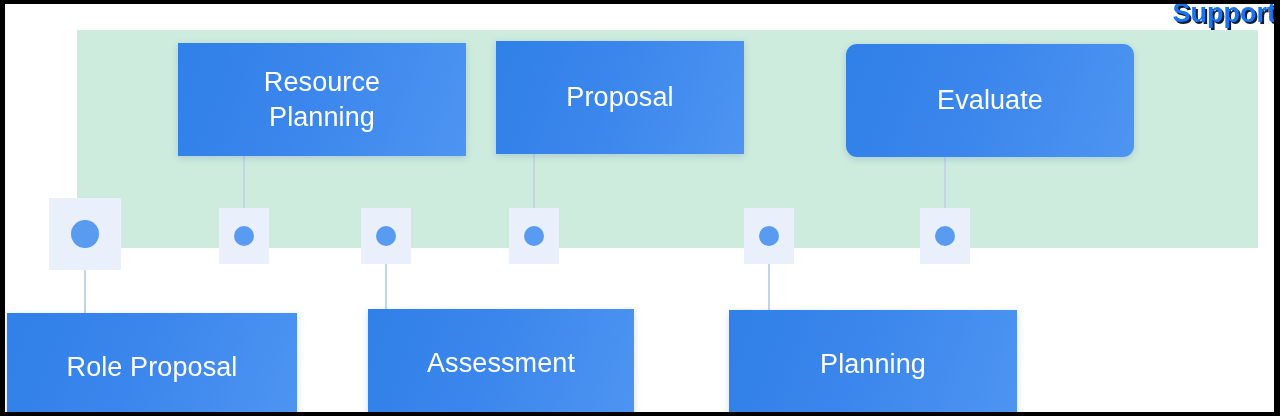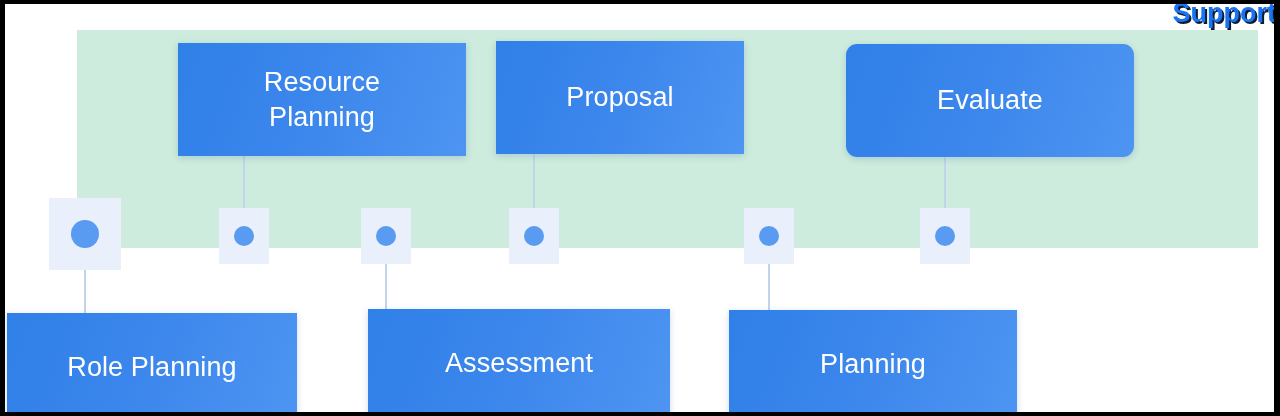--- a/index.html
+++ b/index.html
@@ -165,23 +165,23 @@
           <div class="dot"></div>
         </div>
         <div class="marker sm" style="left: 920px; top: 208px;">
           <div class="plate"></div>
           <div class="dot"></div>
         </div>
       </div>
 
     <div id="bottom-stages">
         <div class="box bottom" style="left: 7px; top: 313px; width: 290px;">
-          <div class="box-label">Role Planning</div>
+          <div class="box-label">Role Proposal</div>
         </div>
-        <div class="box bottom" style="left: 368px; top: 309px; width: 302px;">
+        <div class="box bottom" style="left: 368px; top: 309px; width: 266px;">
           <div class="box-label">Assessment</div>
         </div>
         <div class="box bottom" style="left: 729px; top: 310px; width: 288px;">
           <div class="box-label">Planning</div>
         </div>
       </div>
 
     <div class="watermark">Support</div>
 
   </div>

